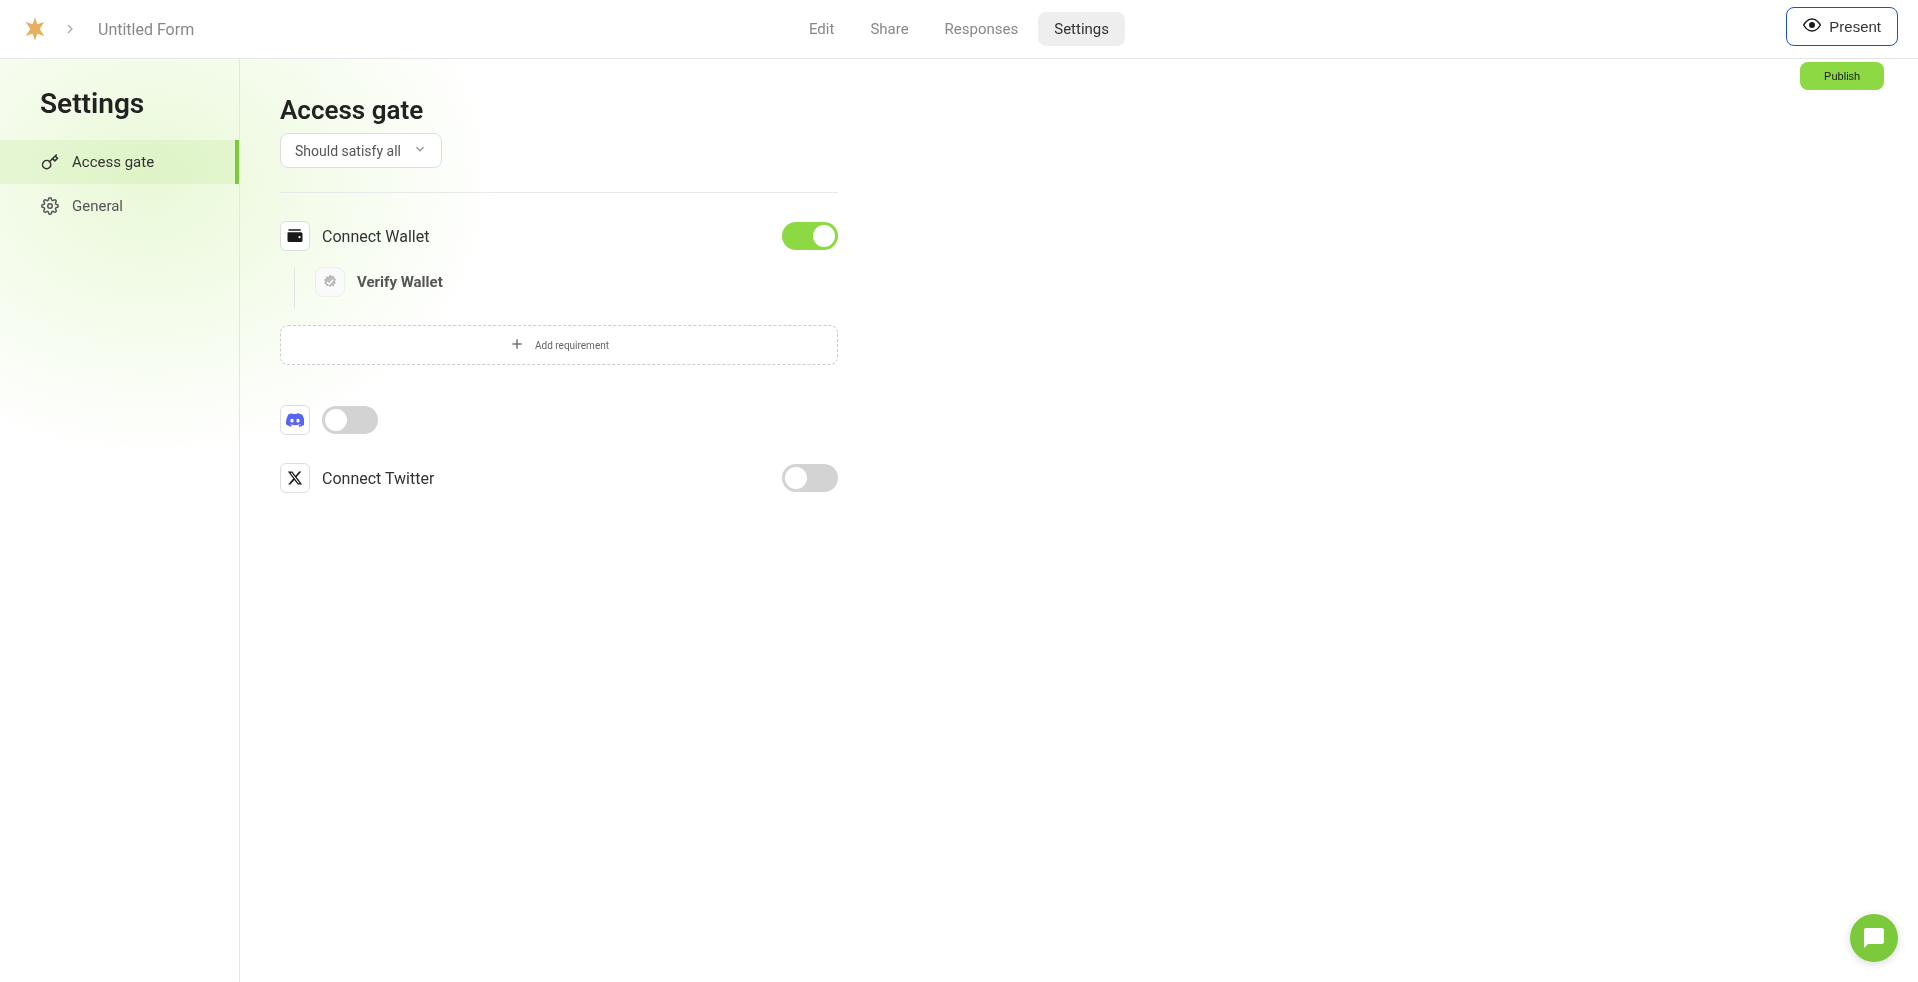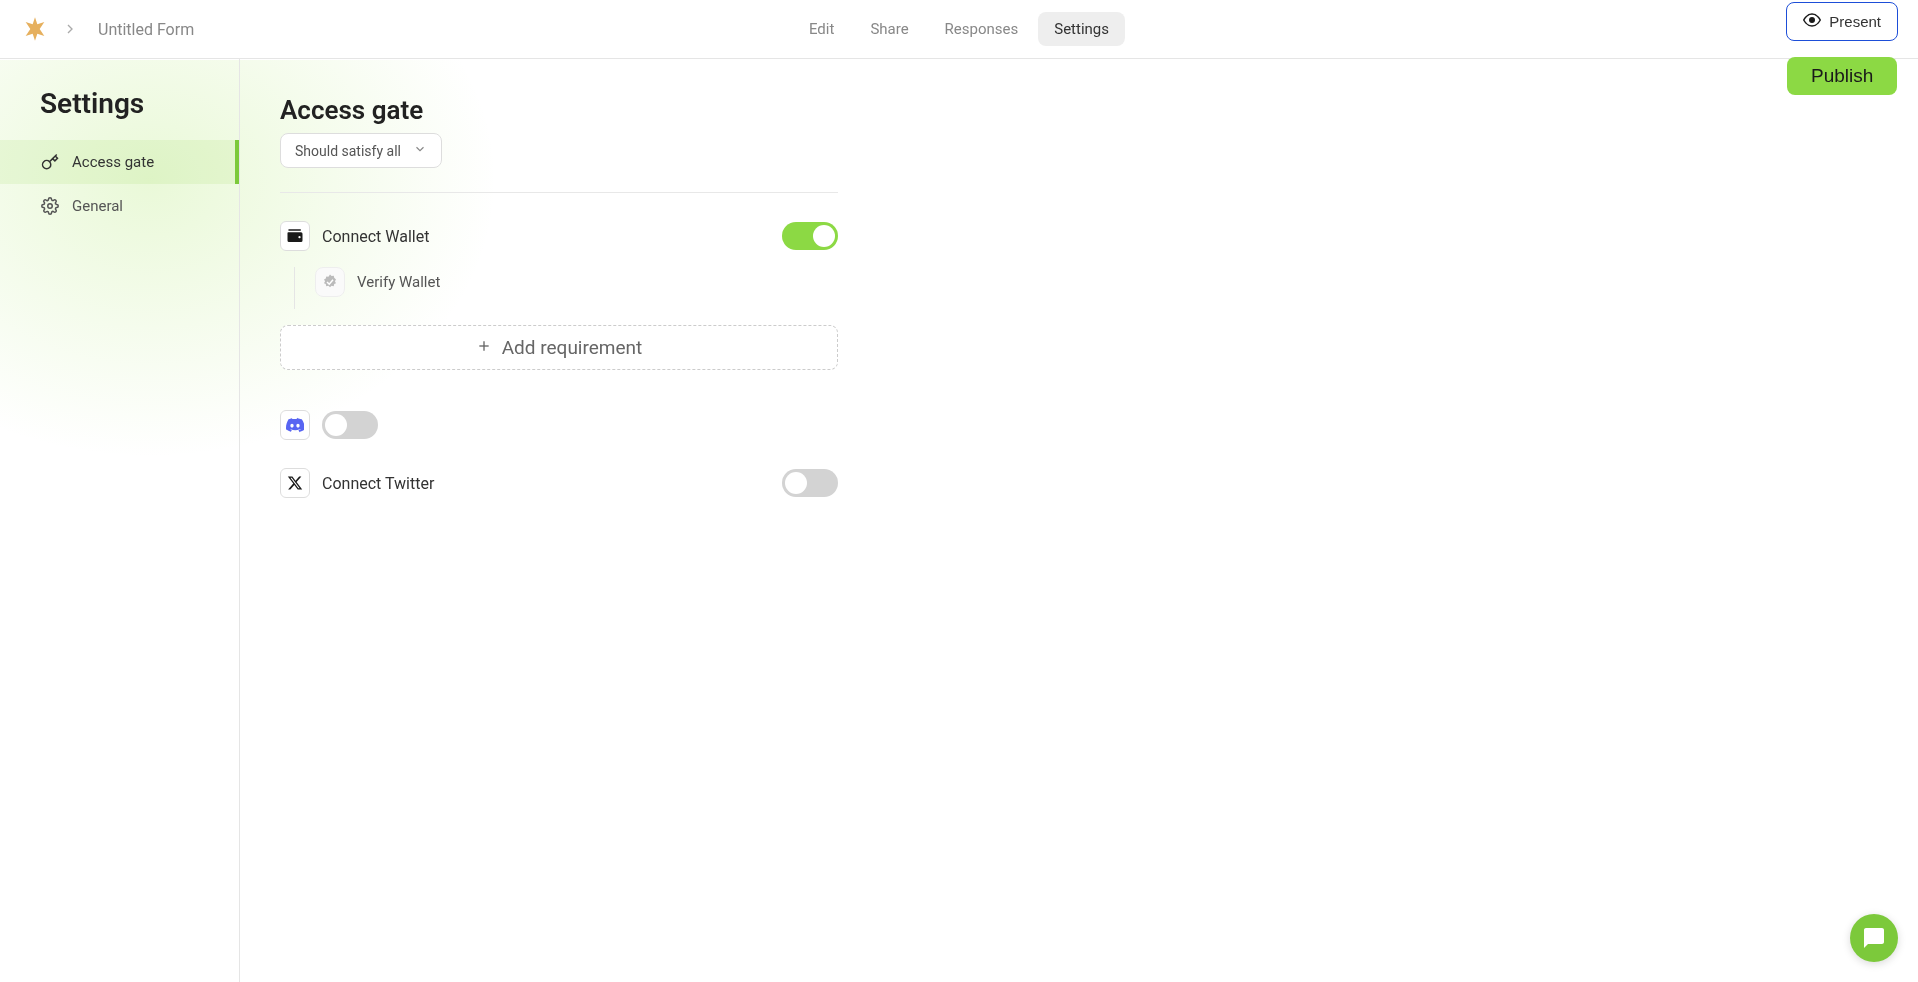--- a/index.html
+++ b/index.html
@@ -99,21 +99,21 @@
       color: #333;
       font-size: 15px;
       cursor: pointer;
     }
     .publish-btn {
       padding: 8px 24px;
       background: #8cd944;
       border: none;
       border-radius: 8px;
       color: #1a1a1a;
-      font-size: 19px;
+      font-size: 11px;
       font-weight: 500;
       cursor: pointer;
     }
     .main {
       display: flex;
       height: calc(100% - 59px);
       position: relative;
       z-index: 1;
     }
     .sidebar {
@@ -238,20 +238,21 @@
     .toggle.off::after { left: 3px; }
     .sub-requirement {
       display: flex;
       align-items: center;
       gap: 12px;
       margin-top: 16px;
       margin-left: 14px;
       padding-left: 20px;
       border-left: 1px solid #e5e5e5;
       padding-bottom: 12px;
+      font-weight: bold;
     }
     .sub-icon-box {
       width: 30px;
       height: 30px;
       border: 1px solid #eee;
       border-radius: 8px;
       display: flex;
       align-items: center;
       justify-content: center;
       background: #fafafa;
@@ -262,21 +263,21 @@
     }
     .add-requirement {
       width: 558px;
       border: 1px dashed #ccc;
       border-radius: 8px;
       padding: 10px;
       display: flex;
       align-items: center;
       justify-content: center;
       gap: 10px;
-      font-size: 19px;
+      font-size: 10px;
       color: #666;
       cursor: pointer;
       margin-top: 16px;
       margin-bottom: 40px;
       background: #fff;
     }
     .help-fab {
       position: fixed;
       bottom: 20px;
       right: 20px;

